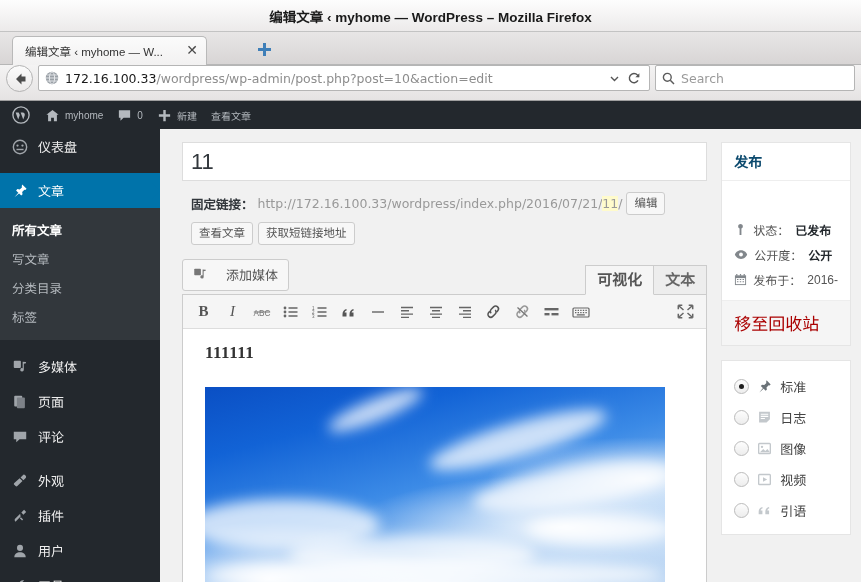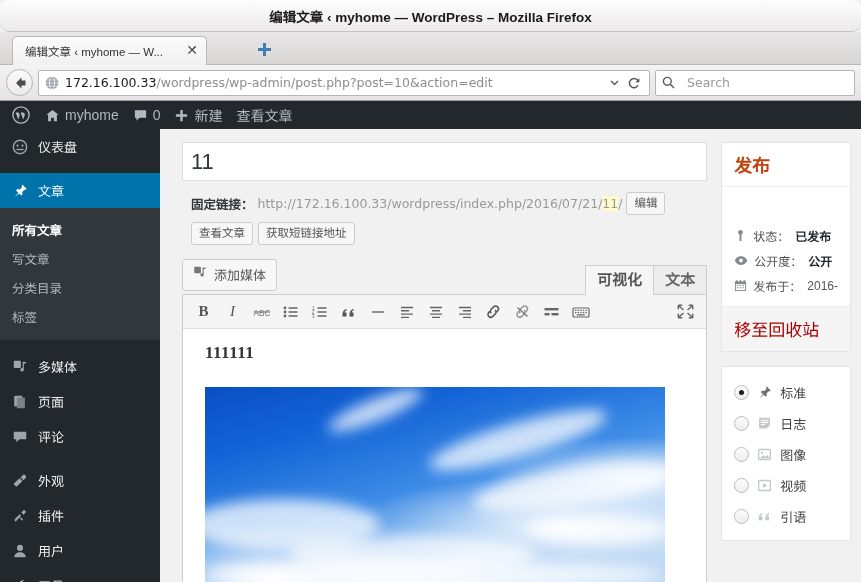--- a/index.html
+++ b/index.html
@@ -11,21 +11,20 @@
     background: #f1f1f1;
   }
 
   
   .ff-titlebar {
     height: 32px;
     background: linear-gradient(#fdfdfd, #eceaea);
     border-bottom: 1px solid #c3c3c3;
     display: flex; align-items: center; justify-content: center;
     position: relative;
-    border-radius: 9px;
   }
   .ff-title {
     font-size: 13.5px; color: #1a1a1a; font-weight: bold;
     white-space: nowrap;
   }
   .ff-tabstrip {
     height: 33px;
     background: linear-gradient(#e8e6e6, #d8d5d5);
     border-bottom: 1px solid #b6b6b6;
     display: flex; align-items: flex-end; padding-left: 12px;
@@ -54,21 +53,21 @@
     width: 26px; height: 26px;
     display: flex; align-items: center; justify-content: center;
     margin-left: 4px; margin-bottom: 2px; cursor: pointer;
   }
   .ff-newtab svg { display: block; }
 
   .ff-navbar {
     height: 36px;
     background: linear-gradient(#f4f3f3, #e5e3e3);
     border-bottom: 1px solid #9f9f9f;
-    display: flex; align-items: center; padding: 0 6px;
+    display: flex; padding: 0 6px;
     gap: 5px;
   }
   .ff-back {
     width: 27px; height: 27px; border-radius: 50%;
     background: linear-gradient(#fbfbfb, #eceaea);
     border: 1px solid #b3b3b3;
     display: flex; align-items: center; justify-content: center;
     flex: 0 0 auto; cursor: pointer;
   }
   .ff-urlbar {
@@ -81,29 +80,29 @@
   .ff-url {
     flex: 1 1 auto; font-size: 12.5px; color: #8d8d8d;
     white-space: nowrap; overflow: hidden;
     font-family: "DejaVu Sans", sans-serif;
   }
   .ff-url .host { color: #1a1a1a; }
   .ff-url-actions { display: flex; align-items: center; gap: 7px; flex: 0 0 auto; padding: 0 4px; }
   .ff-searchbar {
     flex: 0 0 200px; height: 26px;
     background: #fff; border: 1px solid #b5b5b5; border-radius: 2px;
-    display: flex; align-items: center; padding: 0 6px; gap: 12px;
+    display: flex; align-items: center; padding: 0 6px; gap: 6px;
   }
   .ff-search-text { font-size: 12.5px; color: #9a9a9a; font-family: "DejaVu Sans", sans-serif; }
 
   
   .wp-adminbar {
     height: 28px; background: #23282d;
     display: flex; align-items: center;
-    color: #b4b9be; font-size: 14px;
+    color: #b4b9be; font-size: 10px;
     padding-left: 4px;
   }
   .ab-item {
     height: 28px; display: flex; align-items: center; gap: 5px;
     padding: 0 7px; color: #b4b9be; cursor: pointer; white-space: nowrap;
   }
   .ab-item.logo { padding: 0 8px; }
   .ab-label { color: #b4b9be; }
 
   
@@ -162,21 +161,21 @@
     display: inline-block; padding: 2px 7px 3px;
     font-size: 11.5px; color: #555; background: #f7f7f7;
     border: 1px solid #ccc; border-radius: 3px; cursor: pointer;
     font-family: "Liberation Sans", sans-serif; line-height: 16px;
   }
   .pl-buttons { margin: 7px 0 0 9px; display: flex; gap: 5px; }
 
   .editor-wrap { margin-top: 14px; }
   .media-row { display: flex; align-items: flex-end; position: relative; }
   .add-media {
-    display: inline-flex; gap: 6px;
+    display: inline-flex; align-items: center; gap: 18px;
     padding: 5px 10px 6px; font-size: 13px; color: #555;
     background: #f7f7f7; border: 1px solid #ccc; border-radius: 3px;
     cursor: pointer; margin-bottom: 4px;
   }
   .editor-tabs { margin-left: auto; display: flex; align-items: flex-end; }
   .etab {
     padding: 6px 11px 7px; font-size: 15px; color: #666;
     border: 1px solid #ccc; background: #ededed; cursor: pointer;
     margin-left: -1px; position: relative; line-height: 15px; font-weight: bold;
   }
@@ -209,22 +208,22 @@
   .sky .wisp {
     position: absolute; background: rgba(255,255,255,.75);
     border-radius: 50%; filter: blur(7px);
   }
 
   
   .metabox {
     background: #fff; border: 1px solid #e5e5e5; margin-bottom: 14px;
   }
   .mb-title {
-    padding: 8px 12px 9px; font-size: 18px; font-weight: bold;
-    color: #c2410c; border-bottom: 1px solid #eee;
+    padding: 8px 12px 9px; font-size: 14px; font-weight: bold;
+    color: #0c4a6e; border-bottom: 1px solid #eee;
   }
   .mb-inner { padding: 10px 12px 8px; }
   .mb-row {
     display: flex; align-items: center; gap: 6px;
     font-size: 12px; color: #555; padding: 4px 0; white-space: nowrap;
   }
   .mb-row b { color: #23282d; }
   .mb-footer {
     border-top: 1px solid #eee; padding: 9px 12px 10px;
     background: #f5f5f5;

